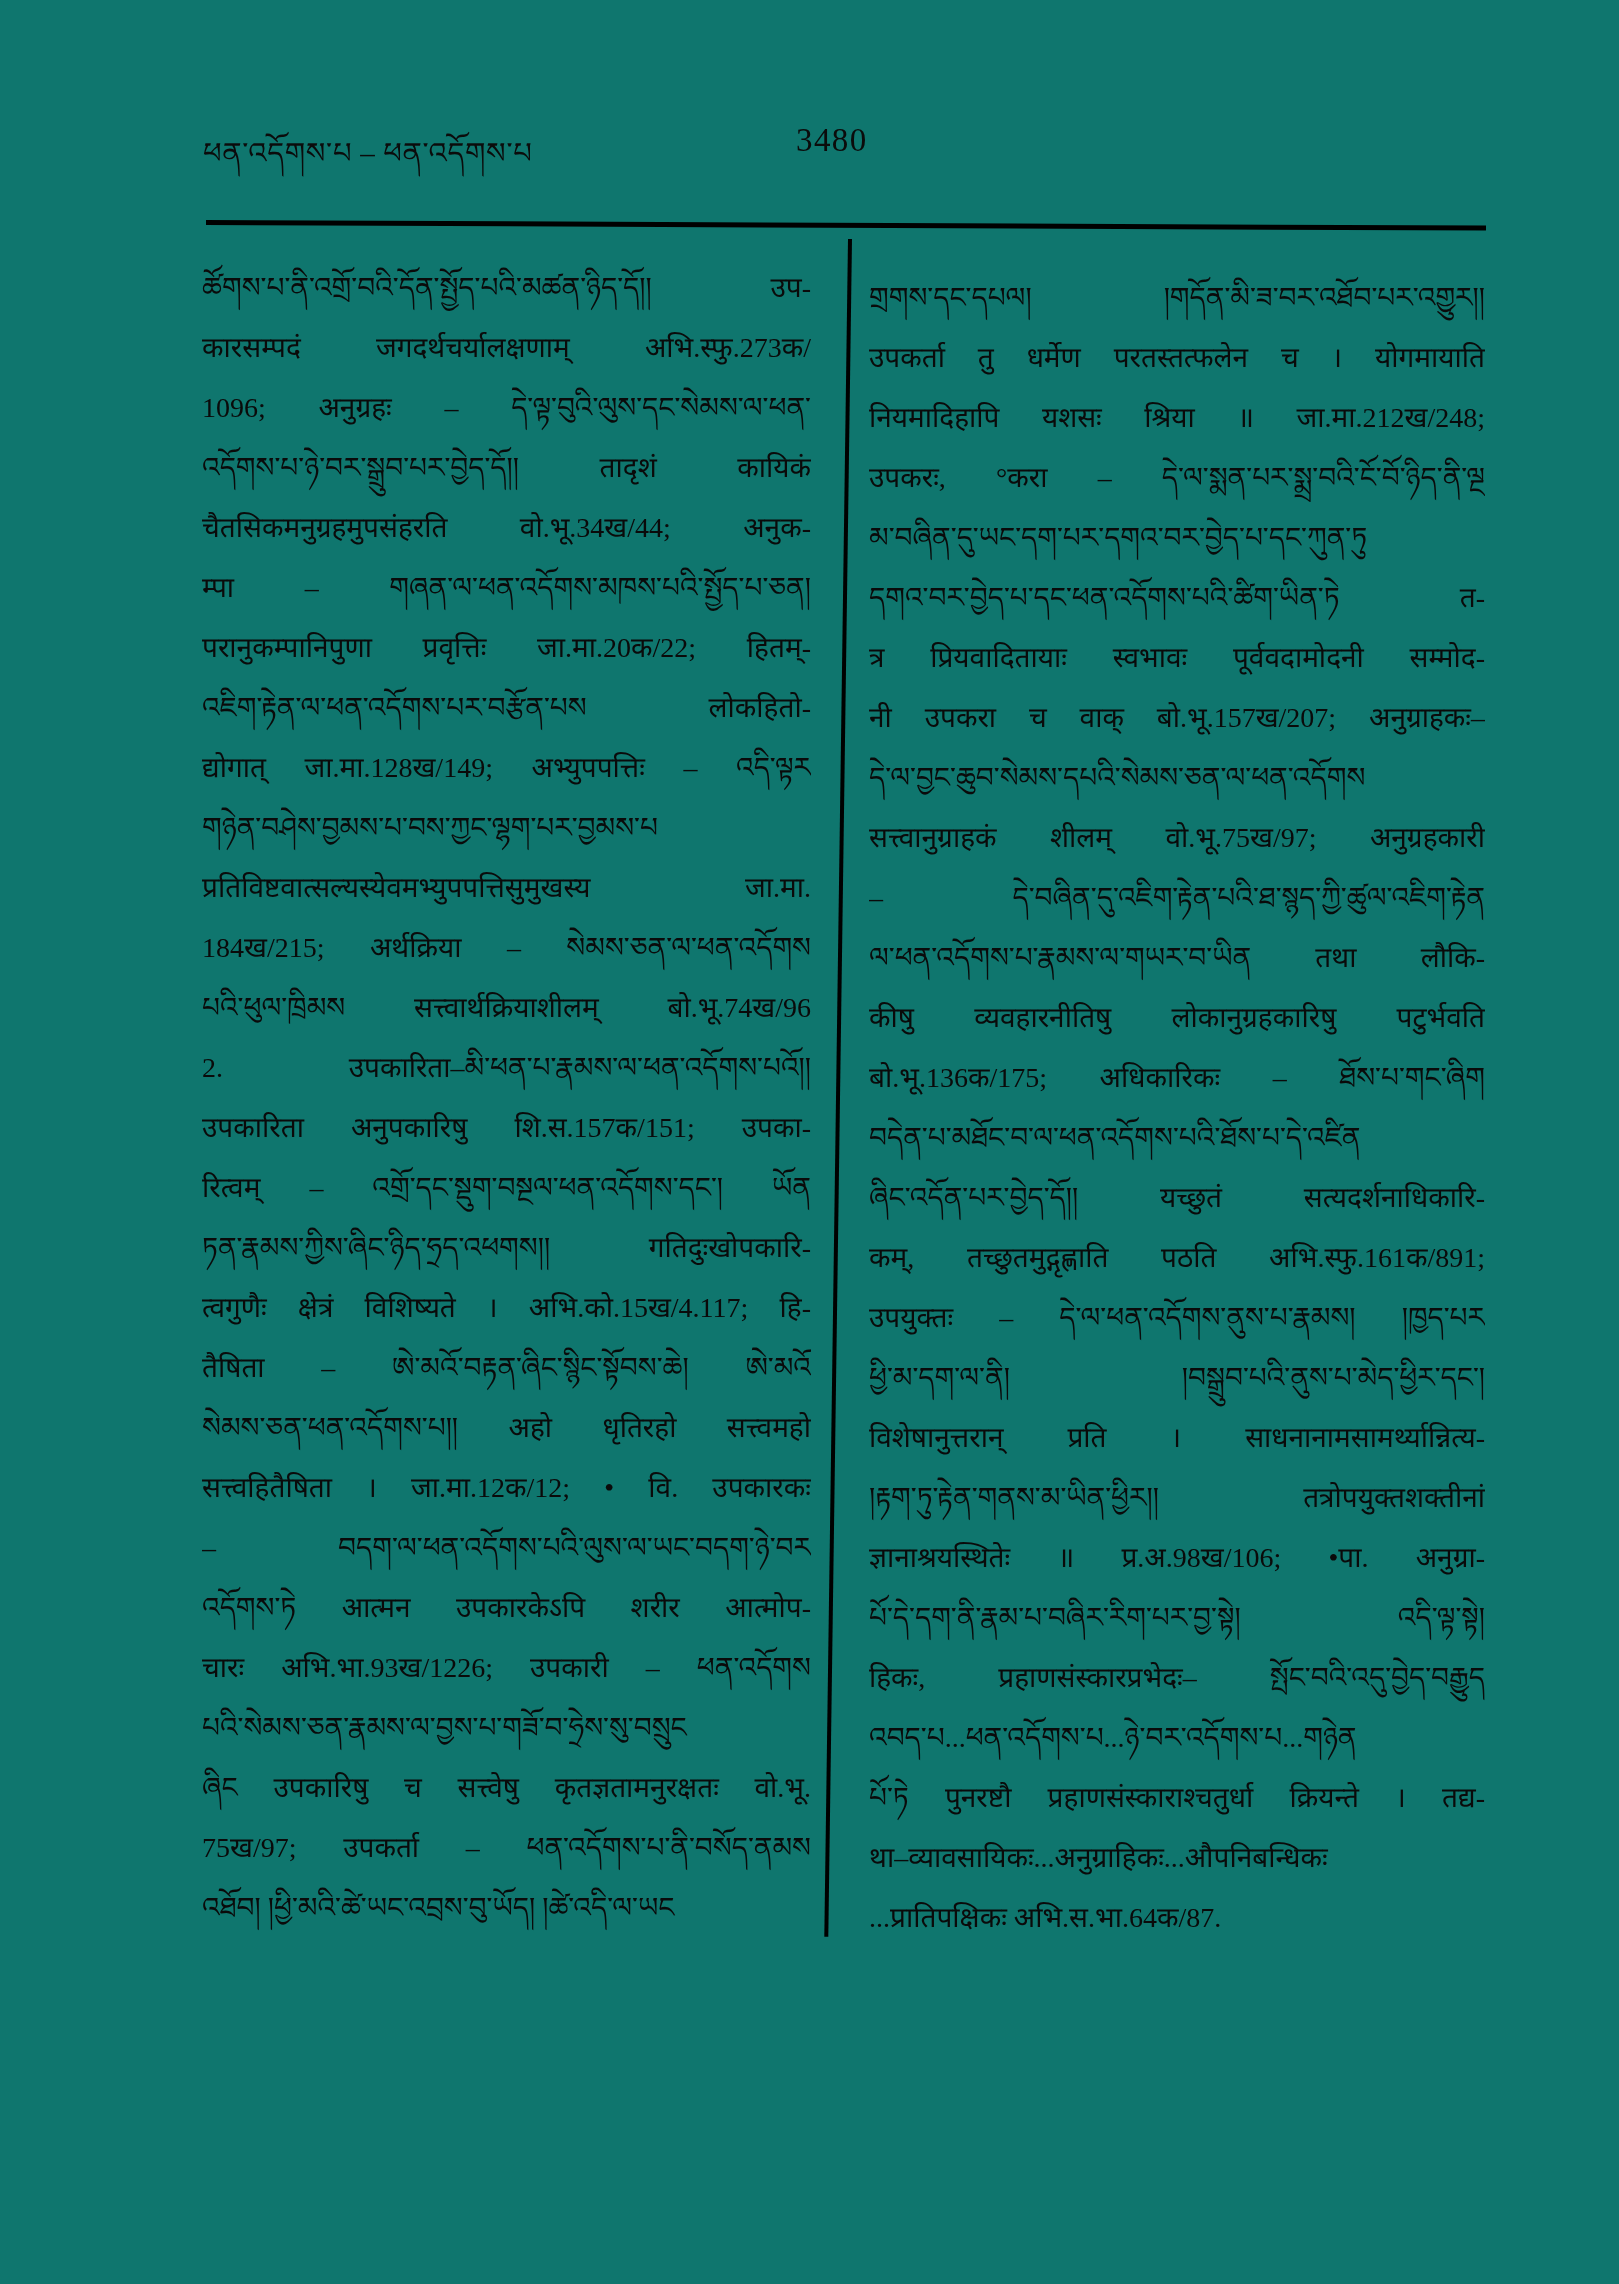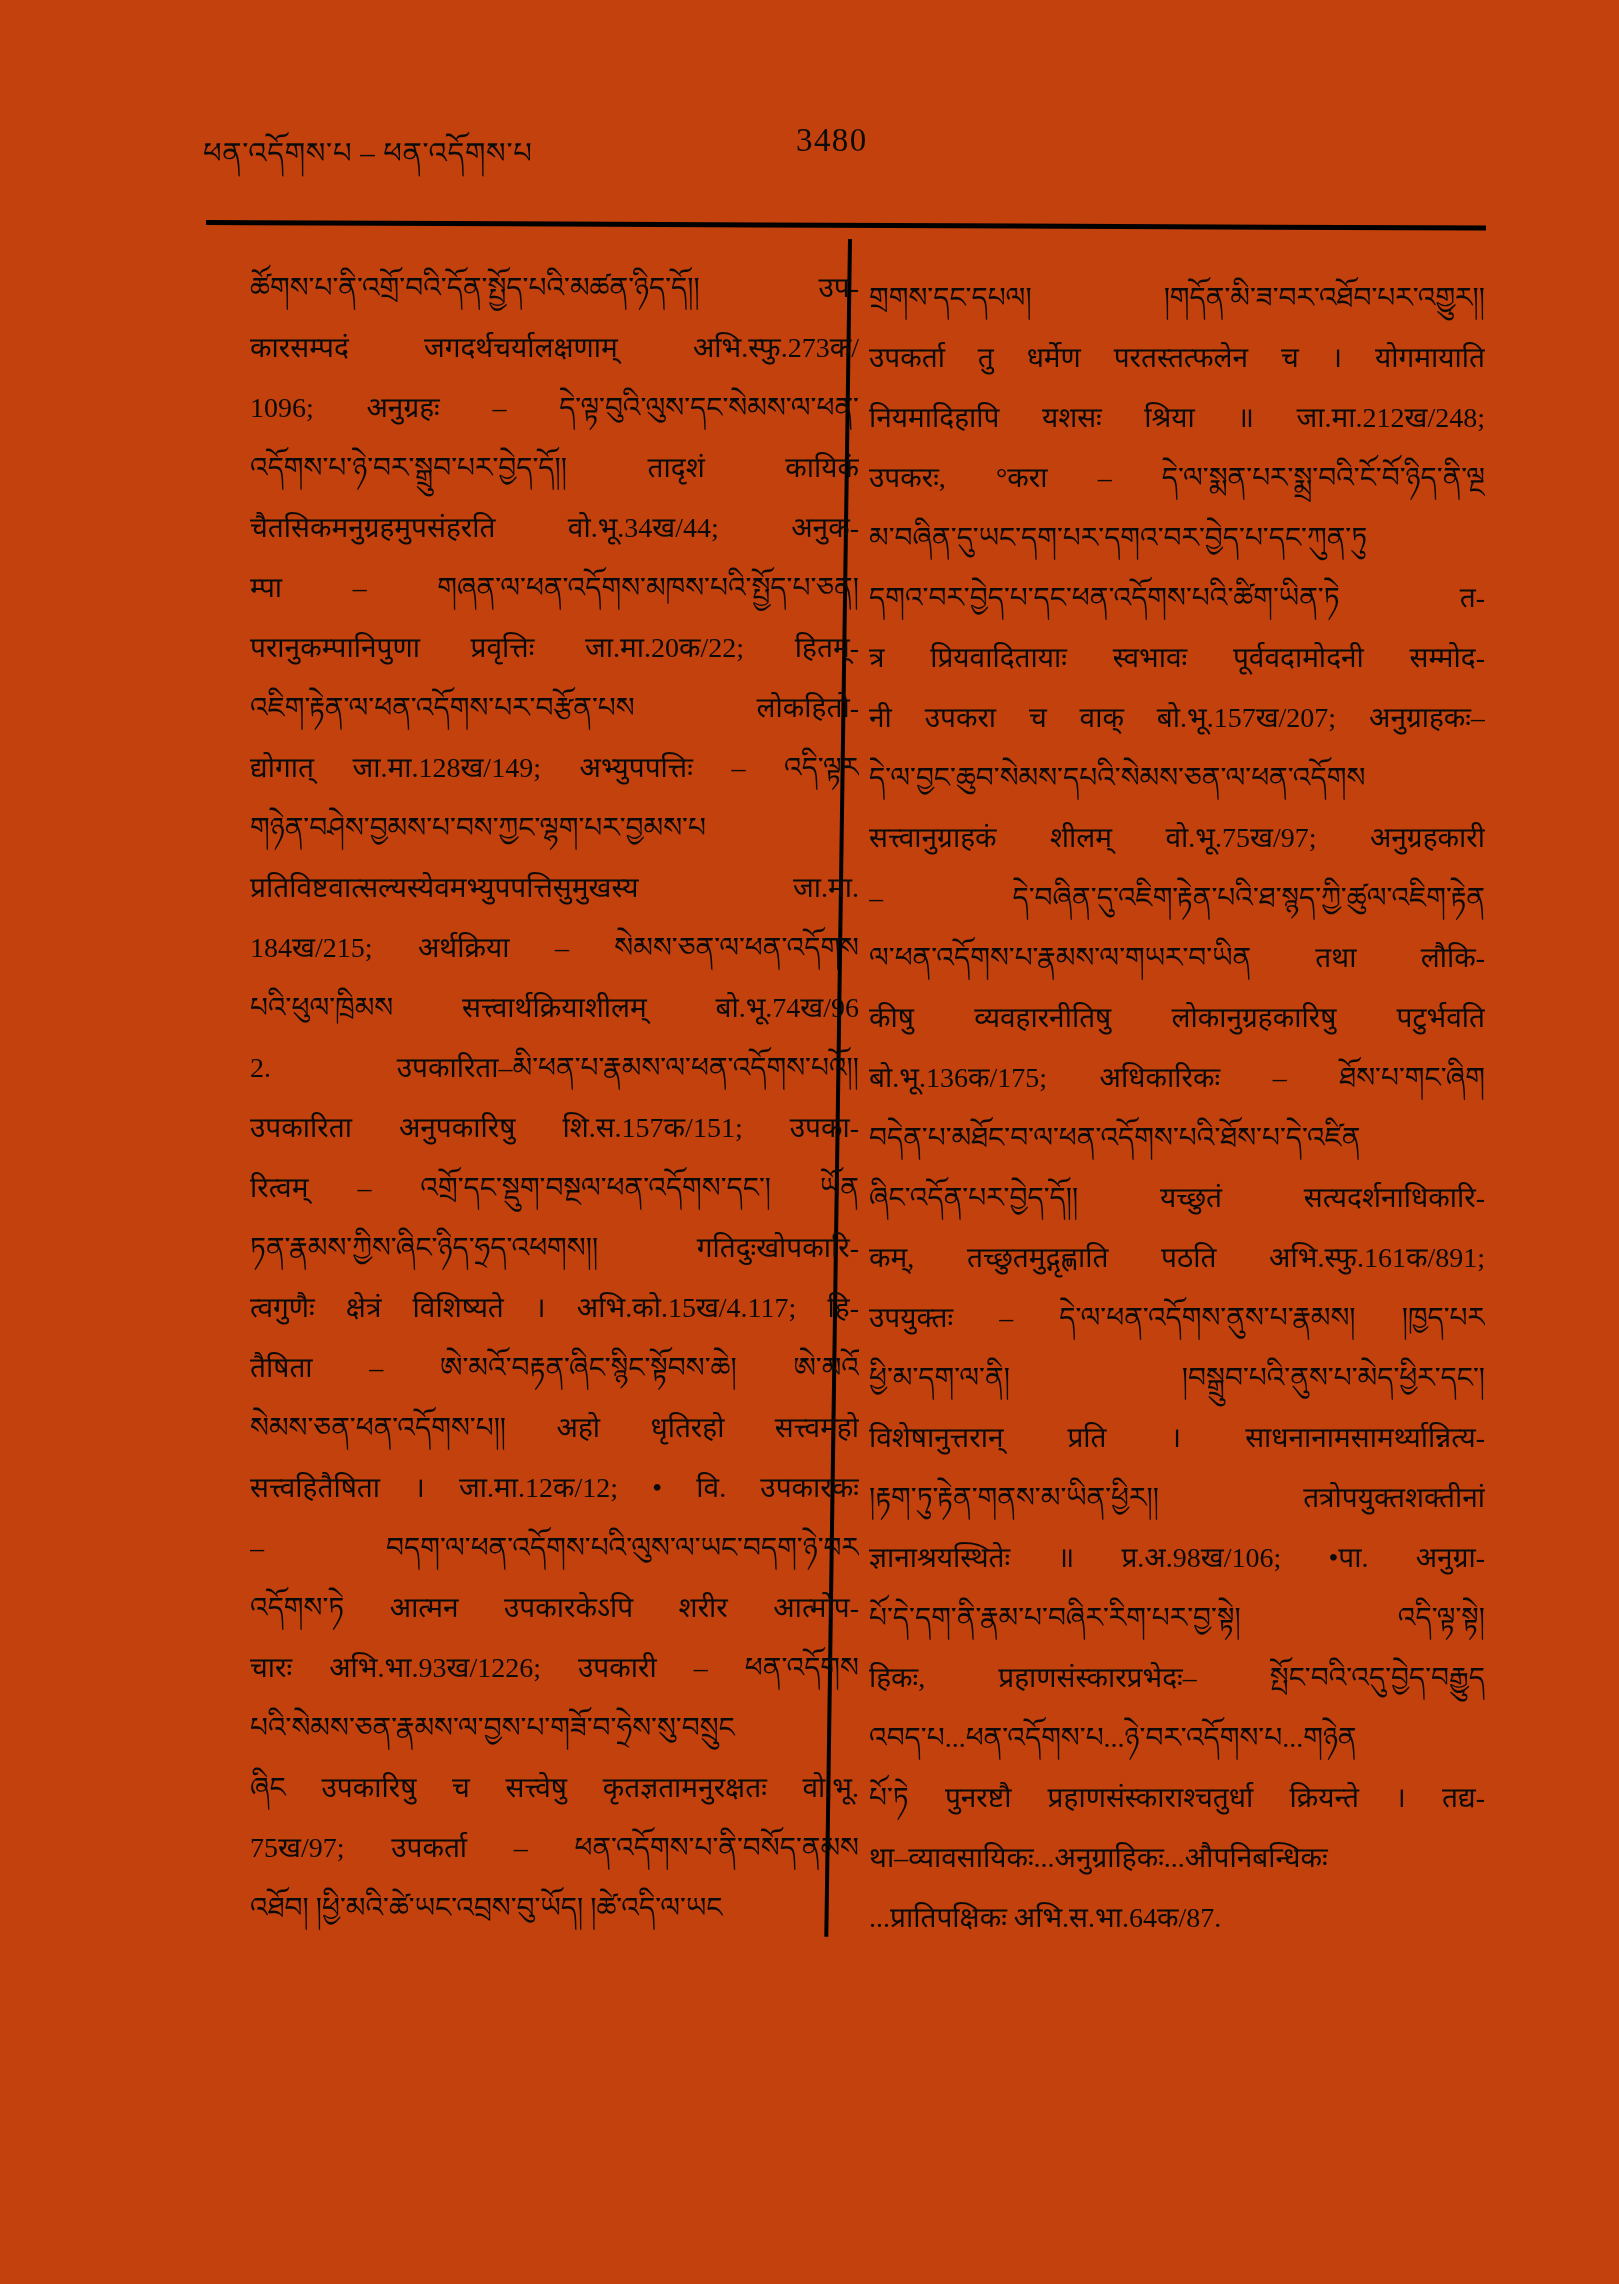--- a/index.html
+++ b/index.html
@@ -1,19 +1,19 @@
 <!DOCTYPE html>
 <html style="font-size:11px"><head>
 <meta charset="utf-8">
 <style>
   html,body { margin:0; padding:0; background:#6b6b6b; }
   .page {
     position:relative;
     width:1620px; height:2284px;
-    background:#c2410c;
+    background:#0f766e;
     overflow:hidden;
     font-family:"Liberation Serif","DejaVu Serif",serif;
     color:#0b0b0b;
   }
   .running-head {
     position:absolute; left:203px; top:120px;
     font-size:29px; letter-spacing:0.7px; white-space:nowrap;
   }
   .page-num {
     position:absolute; left:796px; top:122px;
@@ -27,21 +27,21 @@
   .v-rule {
     position:absolute; left:848px; top:239px;
     width:3.5px; height:1698px; background:#000;
     transform:rotate(0.8deg); transform-origin:top center;
   }
   .col {
     position:absolute;
     font-size:28px; line-height:60px;
     color:#0a0a0a;
   }
-  .col-left  { left:202px;  top:258px; width:609px;margin-left:48px; }
+  .col-left  { left:202px;  top:258px; width:609px; }
   .col-right { left:869px; top:268px; width:616px; }
   .line {
     display:block; height:60px; overflow:hidden;
     white-space:nowrap;
     text-align:justify;
     text-align-last:justify;
   }
   .line.last { text-align-last:left; }
 </style>
 </head>

